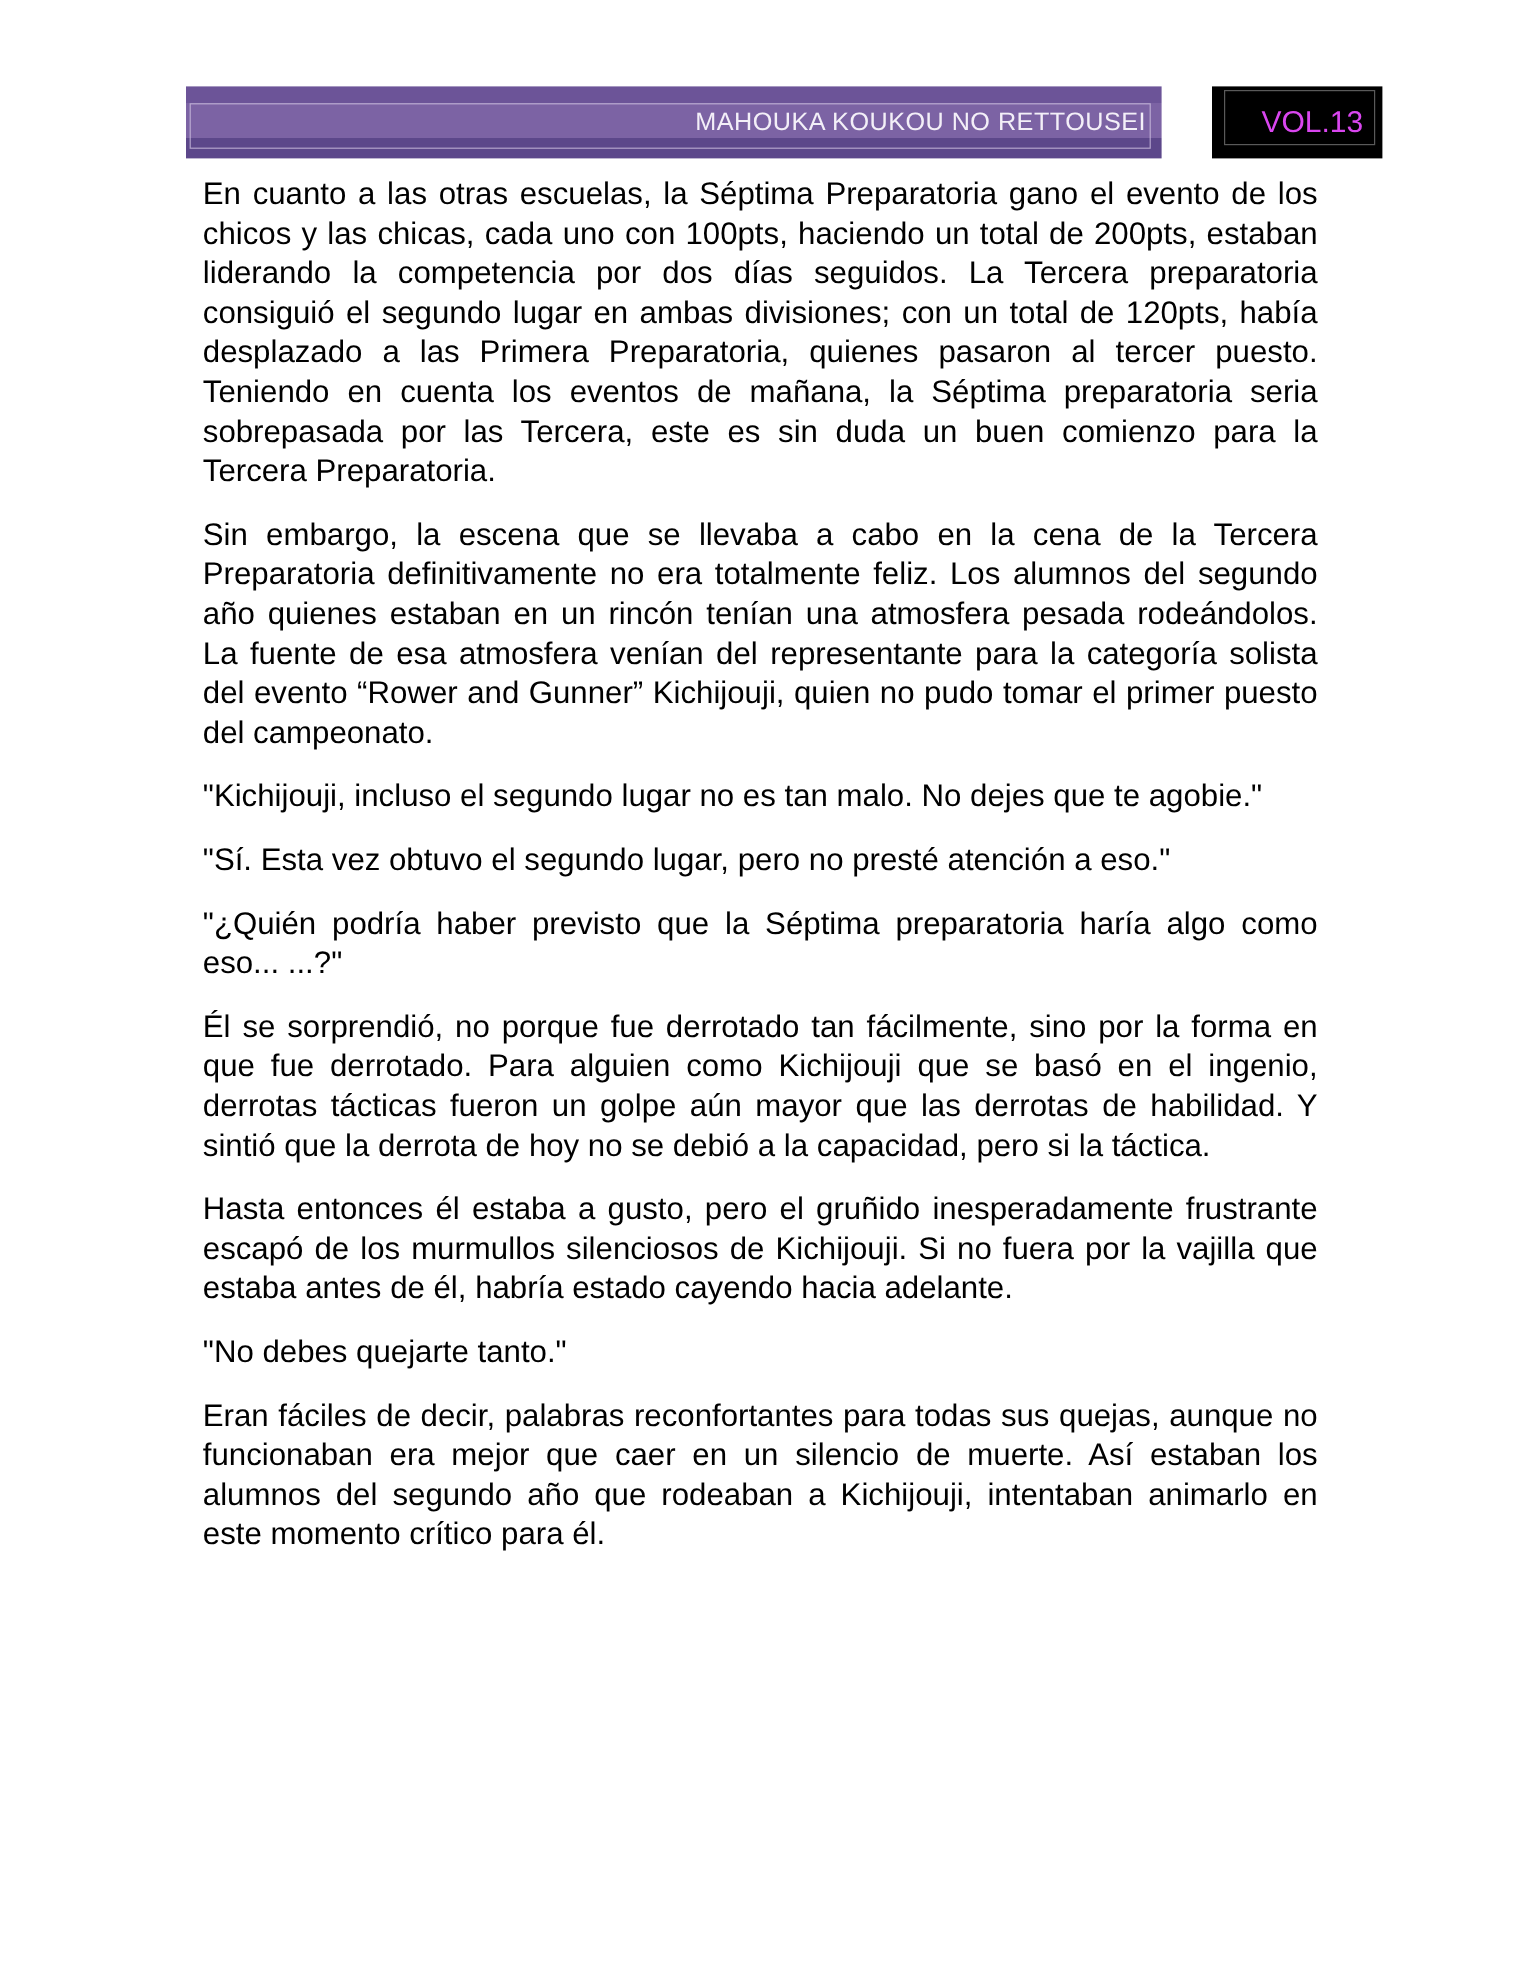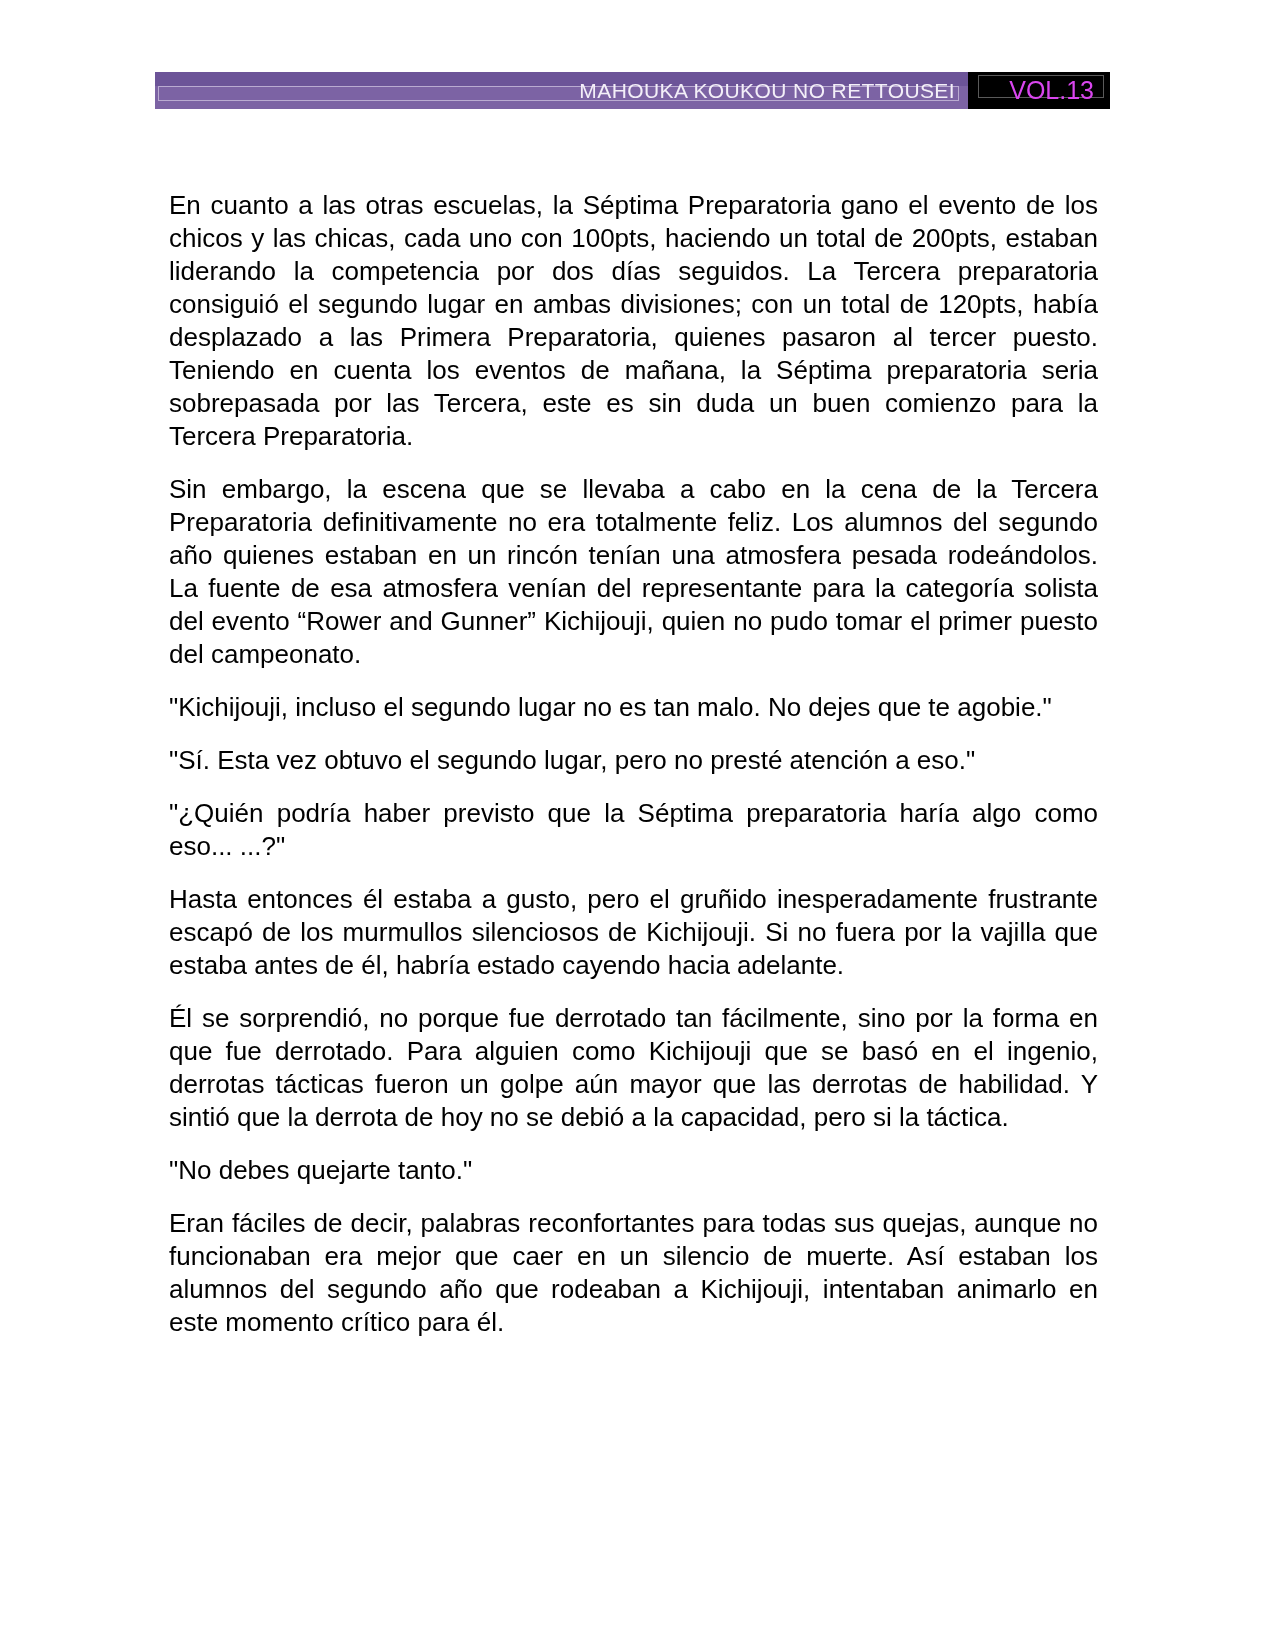--- a/index.html
+++ b/index.html
@@ -15,22 +15,23 @@
     margin: 0 auto;
     overflow: hidden;
     font-family: "Liberation Sans", sans-serif;
   }
   
   .header-bar {
     position: absolute;
     top: 72px;
     left: 155px;
     width: 955px;
-    height: 37px;
+    height: 60px;
     display: flex;
+    gap: 42px;
   }
   .header-cell-title {
     position: relative;
     flex: 0 0 813px;
     height: 100%;
     background: linear-gradient(
       to bottom,
       var(--bar-top, #6c5498) 0px, var(--bar-top, #6c5498) 14px,
       var(--bar, #7c63a4) 14px, var(--bar, #7c63a4) 43px,
       var(--bar-bottom, #5c478a) 43px, var(--bar-bottom, #5c478a) 50px
@@ -88,21 +89,20 @@
   .content {
     position: absolute;
     top: 145px;
     left: 169px;
     width: 929px;
     font-size: 26px;
     line-height: 33px;
     color: #000000;
     text-align: justify;
     text-justify: inter-word;
-    margin-top: 44px;
   }
   .content p {
     margin: 0 0 20px 0;
   }
 </style>
 </head>
 <body>
 
 <div class="page">
 
@@ -116,19 +116,19 @@
       <span class="volume-label">VOL.13</span>
     </div>
   </header>
 
   <main class="content" id="paragraph-container">
       <p>En cuanto a las otras escuelas, la Séptima Preparatoria gano el evento de los chicos y las chicas, cada uno con 100pts, haciendo un total de 200pts, estaban liderando la competencia por dos días seguidos. La Tercera preparatoria consiguió el segundo lugar en ambas divisiones; con un total de 120pts, había desplazado a las Primera Preparatoria, quienes pasaron al tercer puesto. Teniendo en cuenta los eventos de mañana, la Séptima preparatoria seria sobrepasada por las Tercera, este es sin duda un buen comienzo para la Tercera Preparatoria.</p>
       <p>Sin embargo, la escena que se llevaba a cabo en la cena de la Tercera Preparatoria definitivamente no era totalmente feliz. Los alumnos del segundo año quienes estaban en un rincón tenían una atmosfera pesada rodeándolos. La fuente de esa atmosfera venían del representante para la categoría solista del evento “Rower and Gunner” Kichijouji, quien no pudo tomar el primer puesto del campeonato.</p>
       <p>"Kichijouji, incluso el segundo lugar no es tan malo. No dejes que te agobie."</p>
       <p>"Sí. Esta vez obtuvo el segundo lugar, pero no presté atención a eso."</p>
       <p>"¿Quién podría haber previsto que la Séptima preparatoria haría algo como eso... ...?"</p>
+      <p>Él se sorprendió, no porque fue derrotado tan fácilmente, sino por la forma en que fue derrotado. Para alguien como Kichijouji que se basó en el ingenio, derrotas tácticas fueron un golpe aún mayor que las derrotas de habilidad. Y sintió que la derrota de hoy no se debió a la capacidad, pero si la táctica.</p>
       <p>Hasta entonces él estaba a gusto, pero el gruñido inesperadamente frustrante escapó de los murmullos silenciosos de Kichijouji. Si no fuera por la vajilla que estaba antes de él, habría estado cayendo hacia adelante.</p>
-      <p>Él se sorprendió, no porque fue derrotado tan fácilmente, sino por la forma en que fue derrotado. Para alguien como Kichijouji que se basó en el ingenio, derrotas tácticas fueron un golpe aún mayor que las derrotas de habilidad. Y sintió que la derrota de hoy no se debió a la capacidad, pero si la táctica.</p>
       <p>"No debes quejarte tanto."</p>
       <p>Eran fáciles de decir, palabras reconfortantes para todas sus quejas, aunque no funcionaban era mejor que caer en un silencio de muerte. Así estaban los alumnos del segundo año que rodeaban a Kichijouji, intentaban animarlo en este momento crítico para él.</p>
     </main>
 
 </div>
 
 </body></html>

